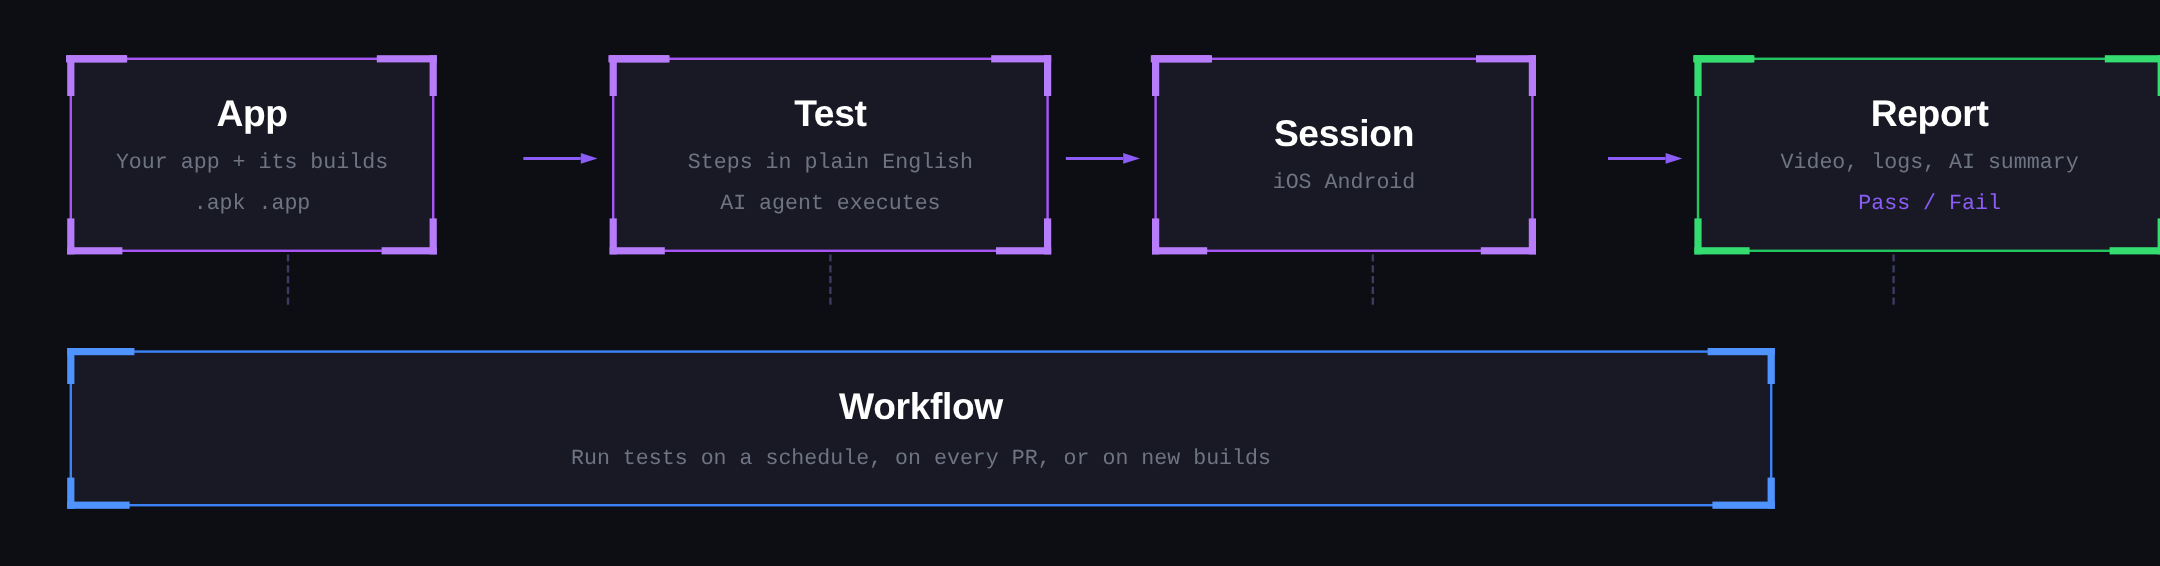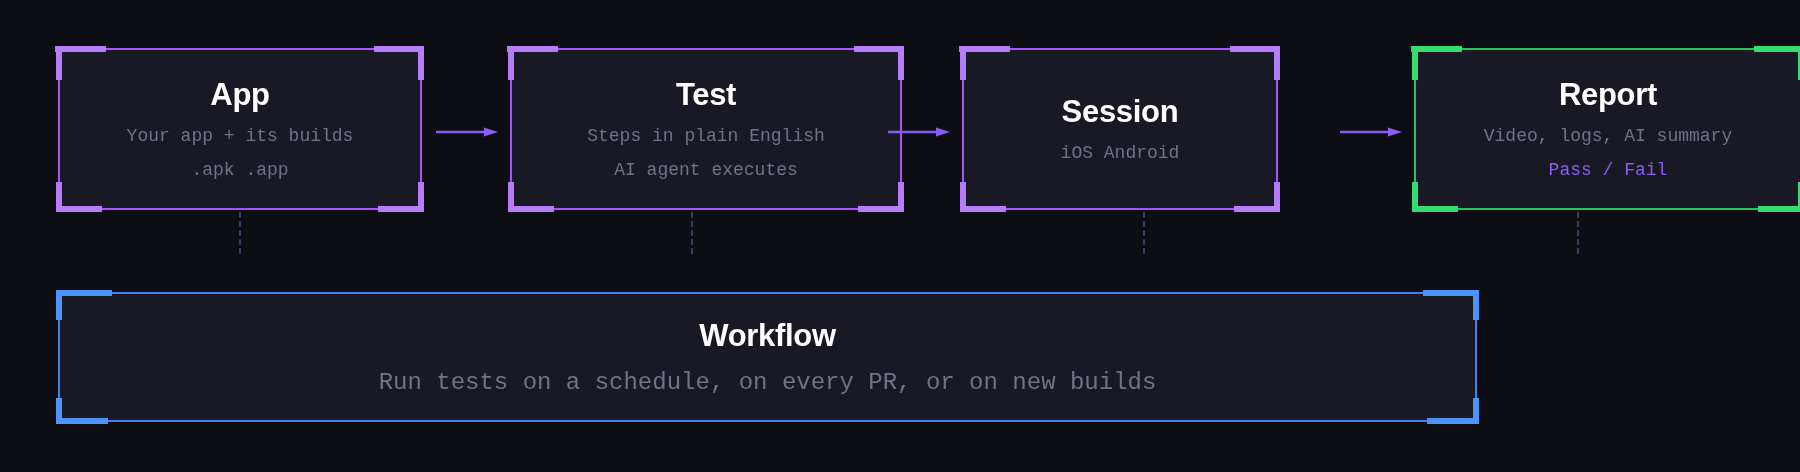--- a/index.html
+++ b/index.html
@@ -166,49 +166,49 @@
   .wf-title {
     font-size:31px;
     font-weight:bold;
     color:#ffffff;
     letter-spacing:-0.3px;
     line-height:1;
     margin-bottom:20px;
   }
   .wf-sub {
     font-family:"Liberation Mono", monospace;
-    font-size:24px;
+    font-size:18px;
     color:#6f7483;
     line-height:1;
     white-space:nowrap;
   }
 </style>
 </head>
 <body>
 
 <div id="stage">
 
-  <div class="node purple" style="left:58px; width:364px;">
+  <div class="node purple" style="left:58px; width:304px;">
     <span class="corner-tl-v"></span>
     <span class="corner-tr-v"></span>
     <span class="corner-bl"></span>
     <span class="corner-bl-h"></span>
     <span class="corner-br"></span>
     <span class="corner-br-h"></span>
     <div class="node-title">App</div>
     <div class="node-sub">Your app + its builds</div>
     <div class="node-sub last">.apk .app</div>
   </div>
 
   <svg class="arrow" style="left:436px; width:62px;" viewBox="0 0 62 10">
     <line x1="0" y1="5" x2="48" y2="5" stroke="#8b5cf6" stroke-width="2.5"></line>
     <polygon points="48,0.5 62,5 48,9.5" fill="#8b5cf6"></polygon>
   </svg>
 
-  <div class="node purple" style="left:510px; width:392px;">
+  <div class="node purple" style="left:510px; width:364px;">
     <span class="corner-tl-v"></span>
     <span class="corner-tr-v"></span>
     <span class="corner-bl"></span>
     <span class="corner-bl-h"></span>
     <span class="corner-br"></span>
     <span class="corner-br-h"></span>
     <div class="node-title">Test</div>
     <div class="node-sub">Steps in plain English</div>
     <div class="node-sub last">AI agent executes</div>
   </div>

